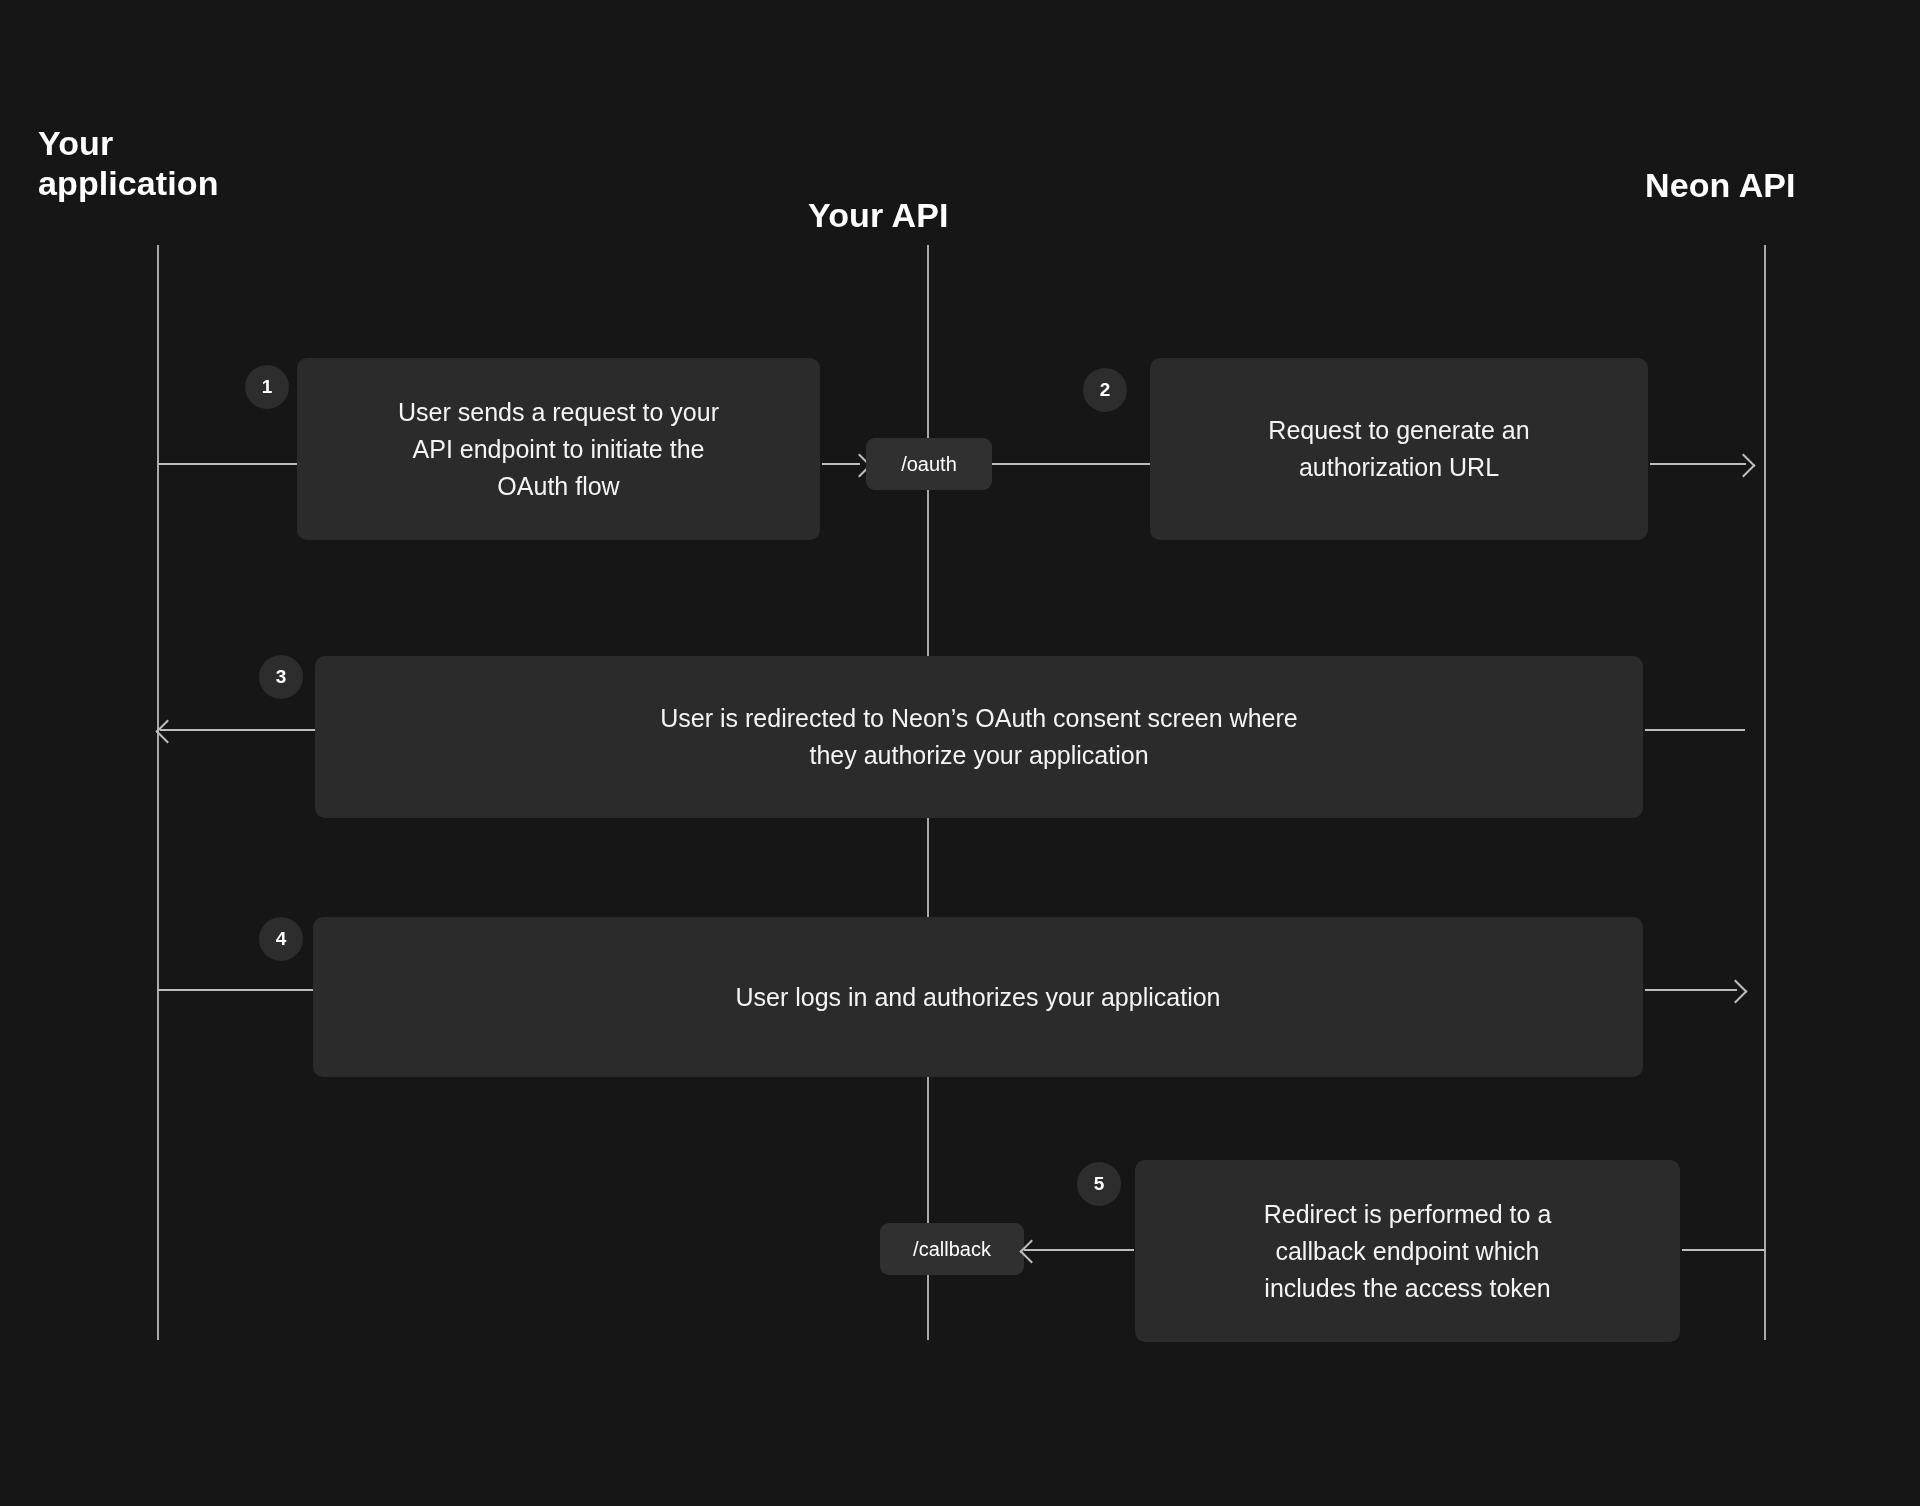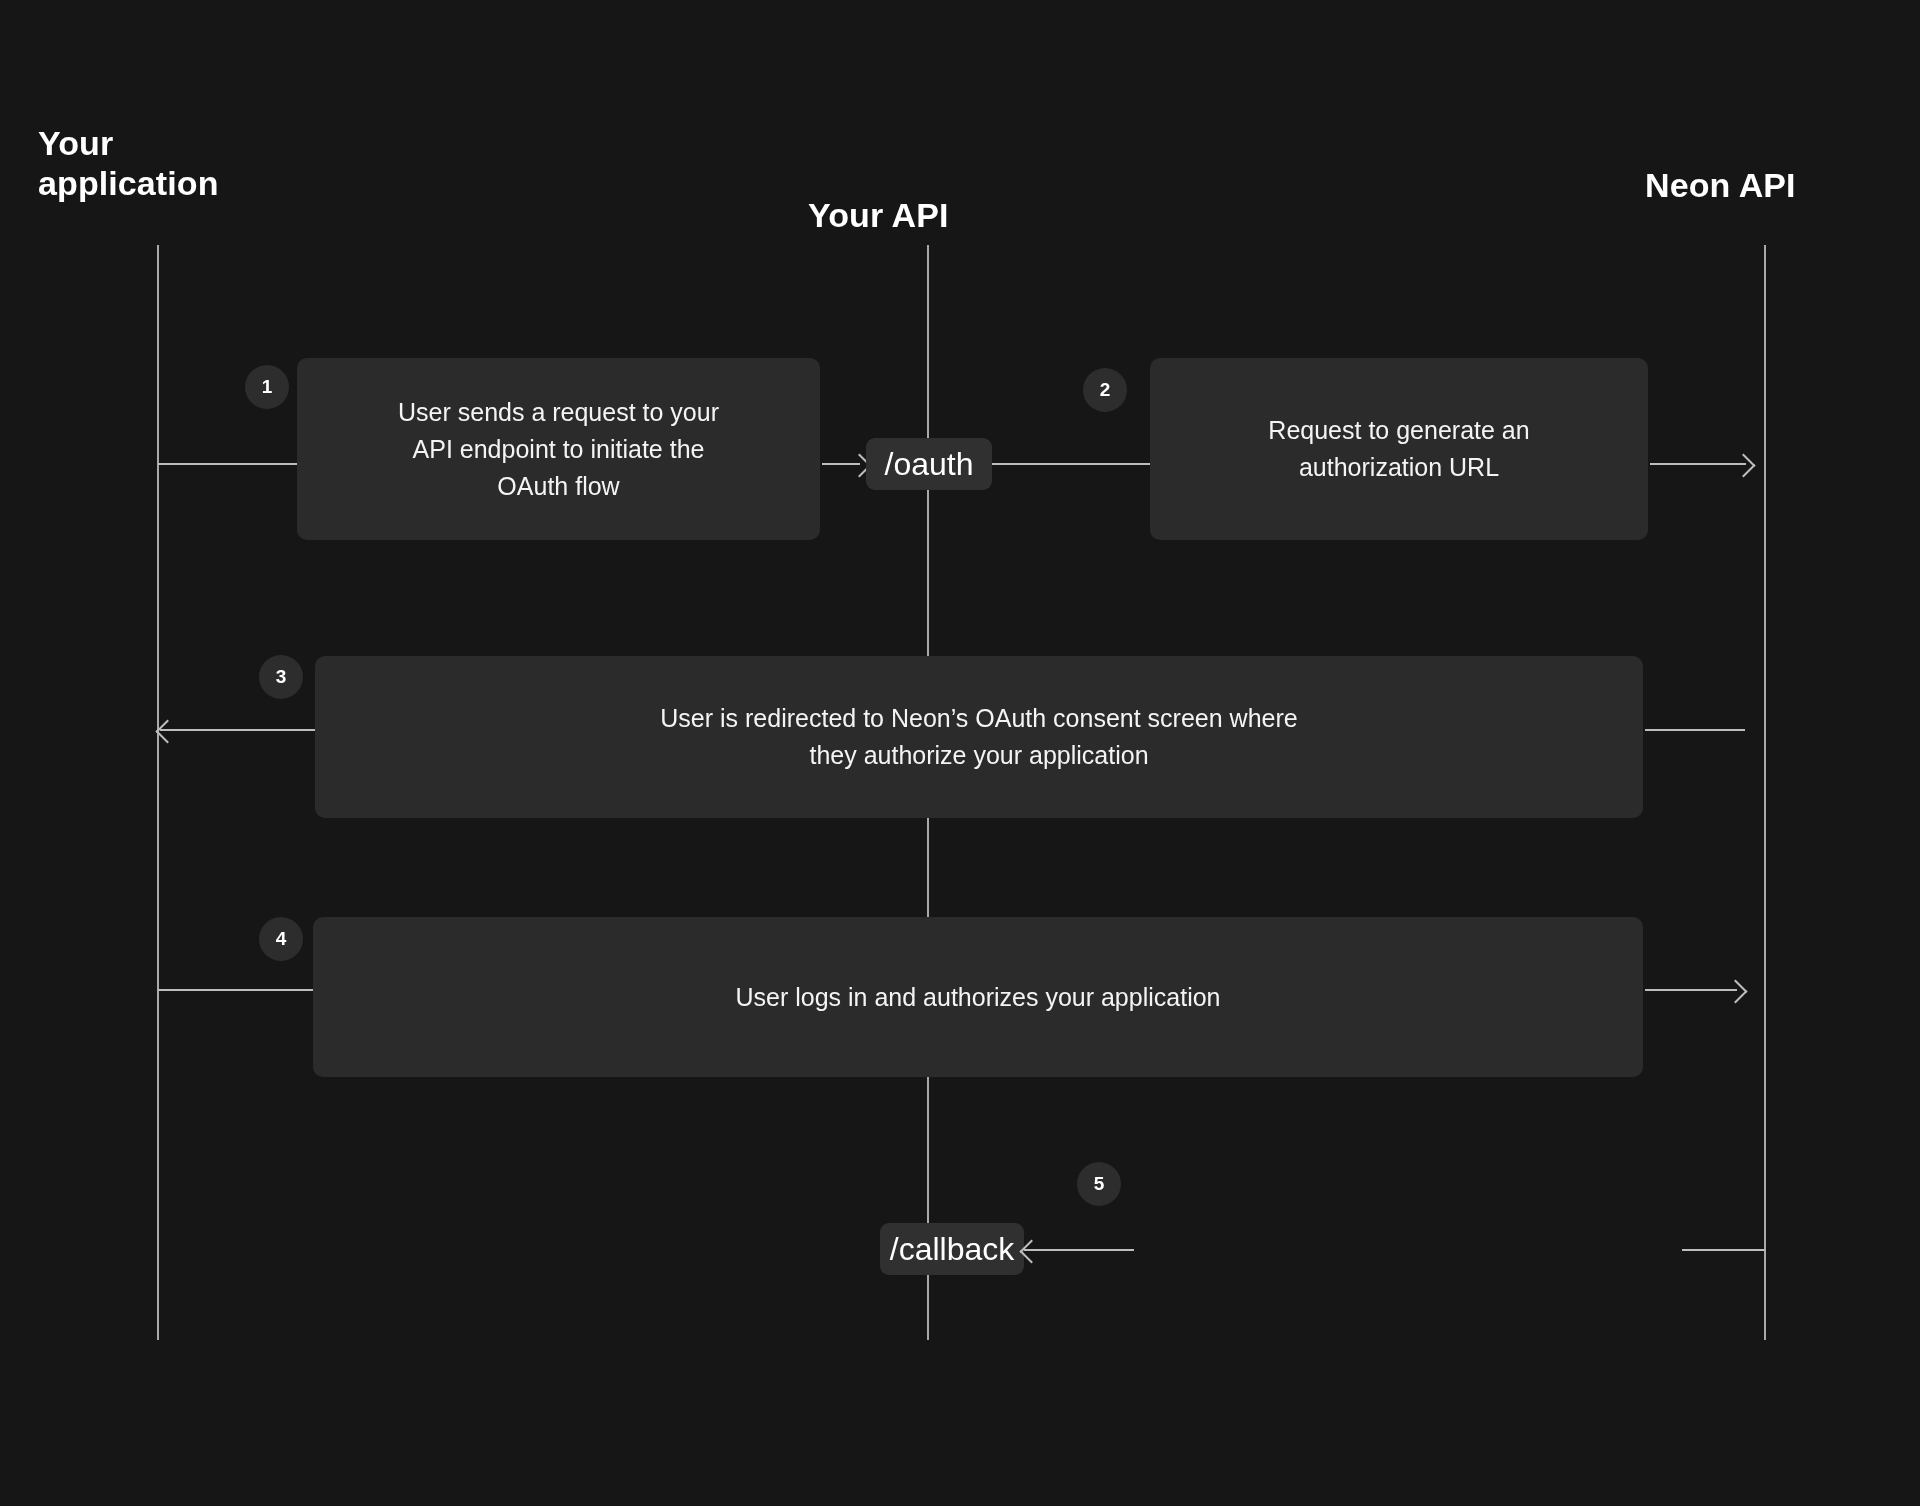--- a/index.html
+++ b/index.html
@@ -68,21 +68,21 @@
     align-items: center;
     justify-content: center;
   }
 
   
   .endpoint-pill {
     position: absolute;
     background: #303030;
     border-radius: 9px;
     color: #ffffff;
-    font-size: 32px;
+    font-size: 20px;
     display: flex;
     align-items: center;
     justify-content: center;
     padding: 0 18px;
     box-sizing: border-box;
     height: 52px;
   }
 
   
   .conn {
@@ -158,16 +158,19 @@
   <div class="conn" style="left:1645px; top:989px; width:92px;"></div>
   <div class="arrowhead right" style="left:1727px; top:983px;"></div>
 
   <div class="endpoint-pill" style="left:843px; top:1223px; width:144px;margin-left:37px;">/callback</div>
 
   <div class="arrowhead left" style="left:1023px; top:1243px;"></div>
   <div class="conn" style="left:1024px; top:1249px; width:110px;"></div>
 
   <div class="step-badge" style="left:1077px; top:1162px;">5</div>
 
+  <div class="msg-box" style="left:1135px; top:1160px; width:545px; height:182px;">Redirect is performed to a
+callback endpoint which
+includes the access token</div>
 
   <div class="conn" style="left:1682px; top:1249px; width:83px;"></div>
 
 </div>
 
 </body></html>

